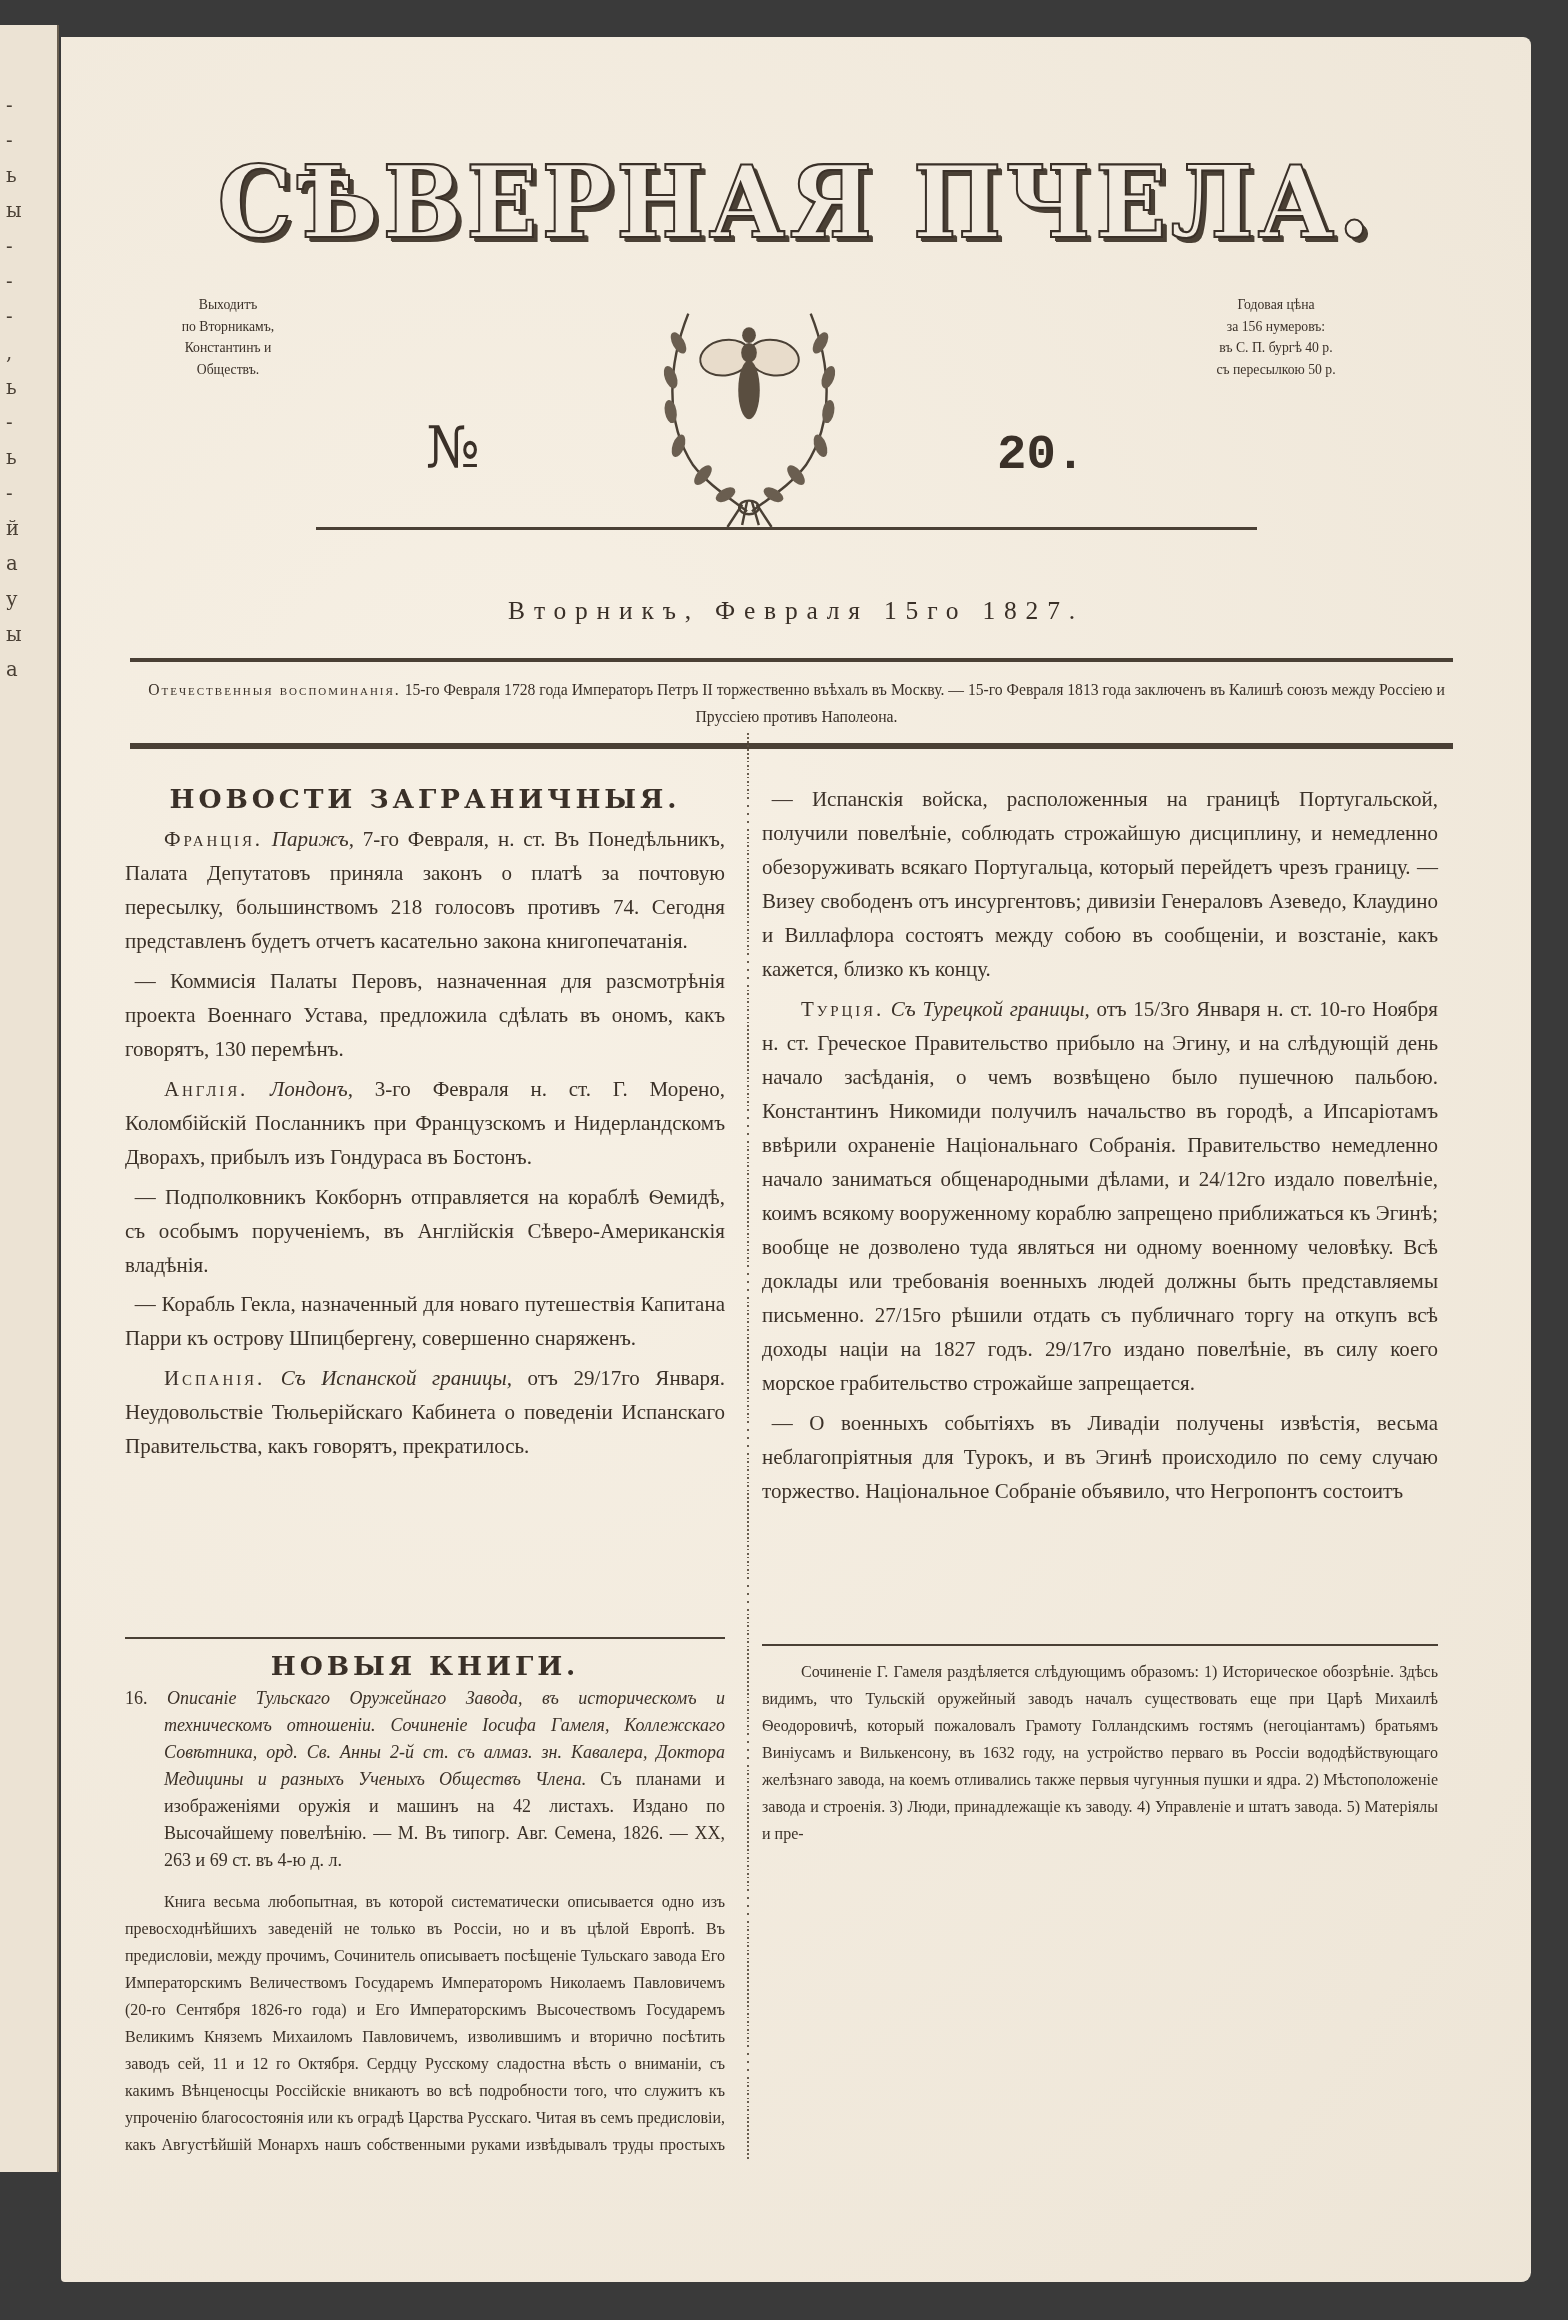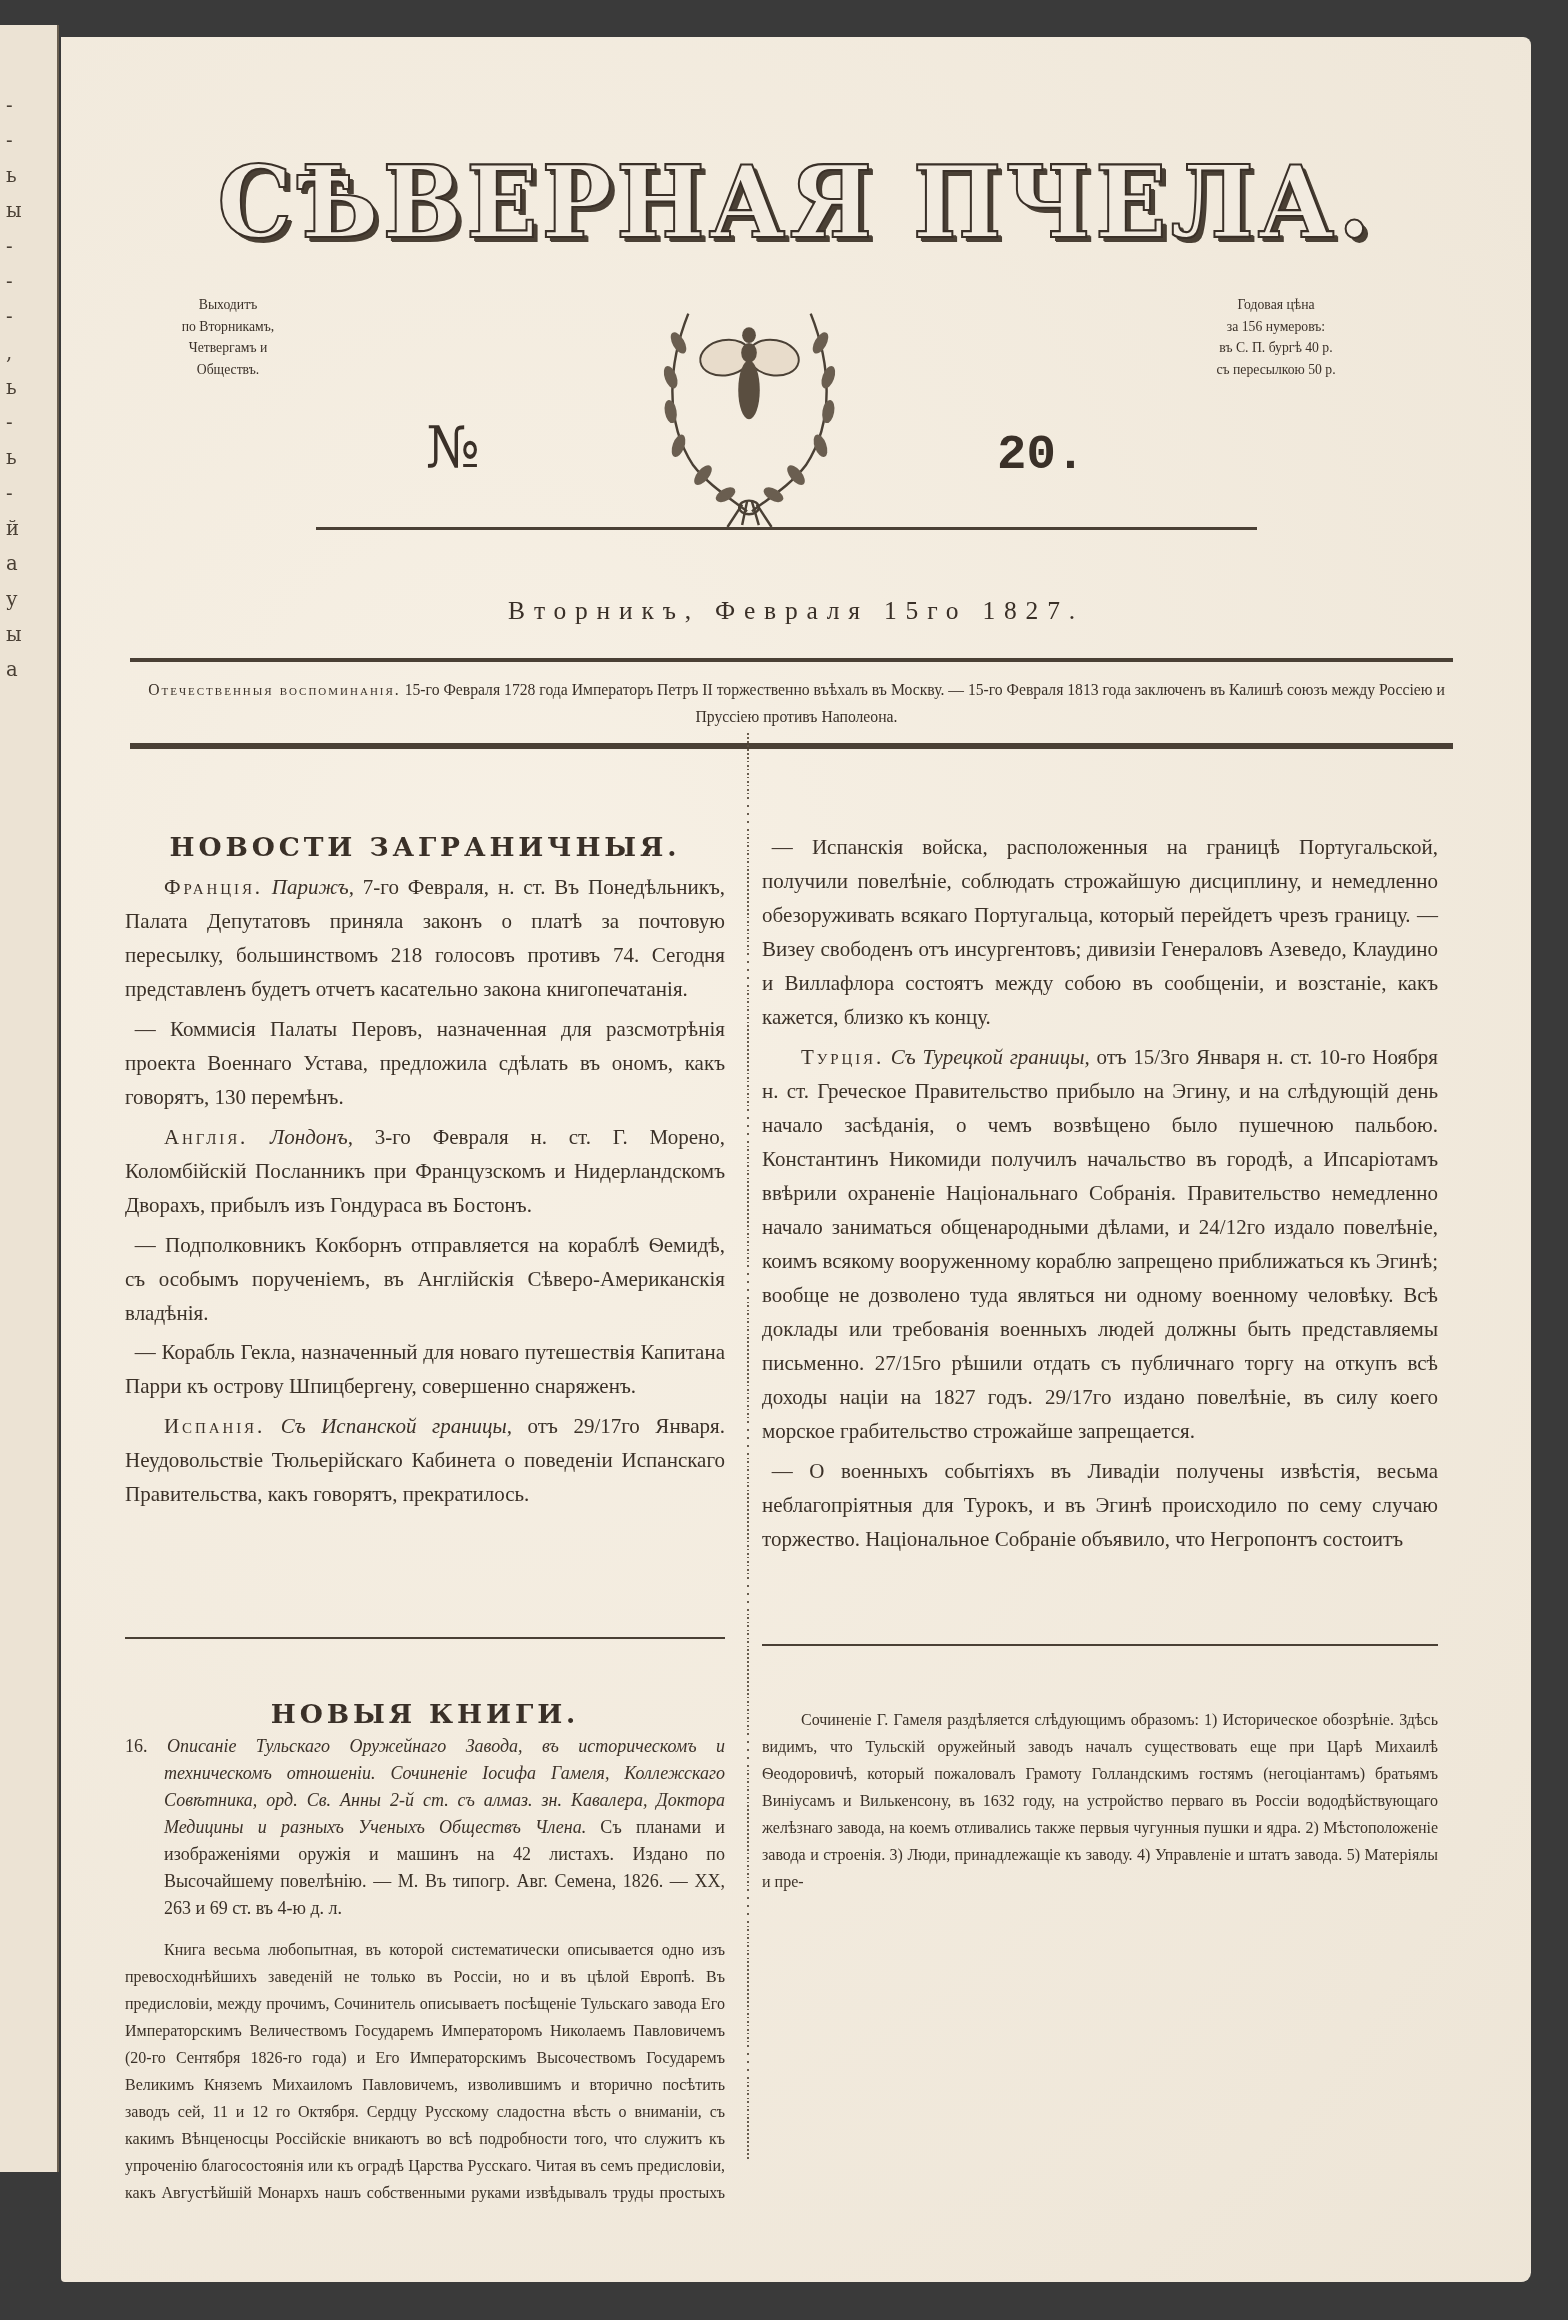--- a/index.html
+++ b/index.html
@@ -12,21 +12,21 @@
   .masthead h1{margin:0;font-family:"DejaVu Serif",serif;font-size:94px;letter-spacing:3.9px;font-weight:bold;color:#f2ebe0;
      -webkit-text-stroke:2px #3a3028;text-shadow:3.9px 3.9px 0 #4a4035,4.9px 4.9px 0 #4a4035;transform:scaleY(1.05);}
   .issue-left{position:absolute;left:108px;top:257px;width:118px;text-align:center;font-size:13.7px;line-height:21.6px;color:#3a3028;font-family:"Liberation Serif",serif;}
   .issue-right{position:absolute;left:1127px;top:257px;width:176px;text-align:center;font-size:13.7px;line-height:21.6px;color:#3a3028;font-family:"Liberation Serif",serif;}
   .num-sign{position:absolute;left:365px;top:377px;font-size:57px;font-family:"DejaVu Serif",serif;color:#3a3028;}
   .num-val{position:absolute;left:936px;top:390px;font-size:49px;font-weight:bold;font-family:Liberation Mono, monospace;color:#3a3028;}
   .emblem{position:absolute;left:588px;top:257px;width:201px;height:235px;}
   .rule{position:absolute;background:#4a4035;}
   .date{position:absolute;left:0;width:1470px;top:559px;text-align:center;font-size:25.5px;letter-spacing:8.8px;font-family:"Liberation Serif",serif;color:#3a3028;}
   .memorial{position:absolute;left:69px;width:1333px;top:639px;font-size:15.7px;line-height:27.4px;text-align:center;font-family:"Liberation Serif",serif;color:#3a3028;}
-  .col{position:absolute;font-family:"Liberation Serif",serif;font-size:21px;line-height:34px;color:#3b3128;text-align:justify;margin-top:48px;}
+  .col{position:absolute;font-family:"Liberation Serif",serif;font-size:21px;line-height:34px;color:#3b3128;text-align:justify;}
   .col p{margin:0 0 5.9px 0;text-indent:39px;}
   .col p.dash{text-indent:9.8px;}
   .col .sc{letter-spacing:2.9px;font-variant:small-caps;}
   .col em{font-style:italic;}
   .col h2{margin:0 0 5.9px 0;font-family:"DejaVu Serif",serif;font-size:26.5px;font-weight:bold;letter-spacing:3.9px;text-align:center;color:#3a3028;}
   .small{font-size:16px;line-height:27px;}
   .small p{text-indent:39px;}
   .small p.entry{text-indent:-39px;padding-left:39px;font-size:18px;}
   .divider{position:absolute;left:686px;top:696px;width:13.7px;height:1426px;
      background-image:repeating-linear-gradient(180deg,#5a4e40 0 2.9px,transparent 2.9px 4.9px);
@@ -60,21 +60,21 @@
 
 <div class="page">
 
   <div class="masthead">
     <h1>СѢВЕРНАЯ ПЧЕЛА.</h1>
   </div>
 
   <div class="issue-left">
     <div>Выходитъ</div>
     <div>по Вторникамъ,</div>
-    <div>Четвергамъ и</div>
+    <div>Константинъ и</div>
     <div>Обществъ.</div>
   </div>
 
   <div class="num-sign">№</div>
 
   <svg class="emblem" viewBox="0 0 205 240">
     <g fill="none" stroke="#4a4035" stroke-width="2.5">
       <path d="M40 20 C20 70 15 130 45 175 C60 195 85 210 100 222"></path>
       <path d="M165 20 C185 70 190 130 160 175 C145 195 120 210 105 222"></path>
       <path d="M95 215 L80 238 M110 215 L125 238 M100 212 L95 236 M105 212 L112 236"></path>

